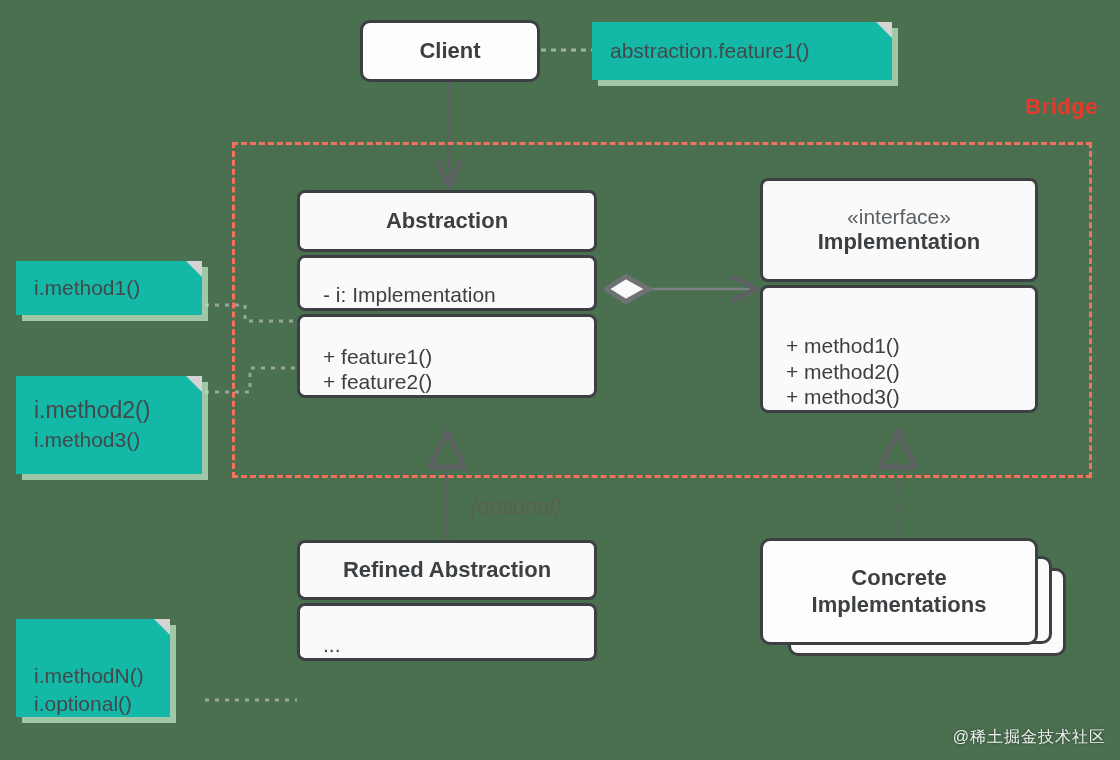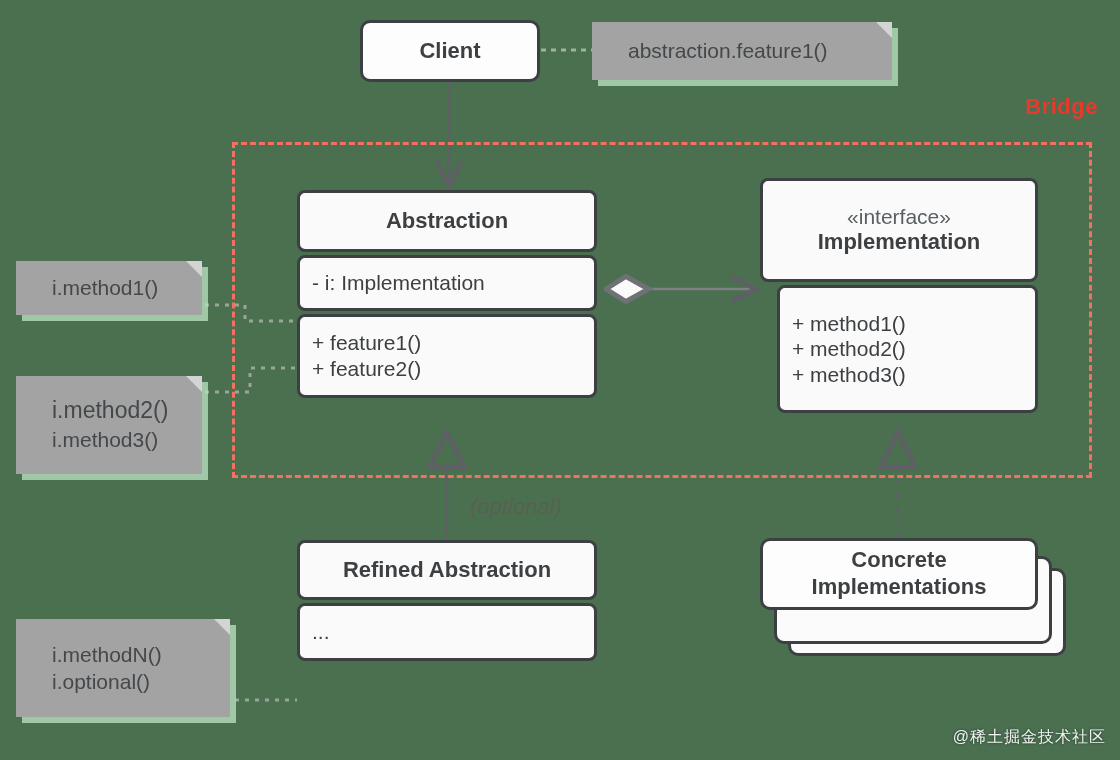--- a/index.html
+++ b/index.html
@@ -32,21 +32,22 @@
     flex-direction: column;
     justify-content: center;
     color: #3d4043;
   }
   .compartment.title {
     align-items: center;
     font-weight: bold;
   }
   .compartment.members {
     align-items: flex-start;
-    padding-left: 12px;
+    padding-left: 23px;
+    justify-content: flex-end;
   }
   .member-line {
     line-height: 1.22;
     white-space: pre;
   }
   .stereotype {
     font-weight: normal;
     color: #5a5f63;
   }
 
@@ -62,26 +63,26 @@
     justify-content: center;
     text-align: center;
     font-weight: bold;
     color: #3d4043;
     line-height: 1.22;
   }
 
   
   .note {
     position: absolute;
-    background: #a3a3a3;
+    background: #14b8a6;
     box-sizing: border-box;
     display: flex;
     flex-direction: column;
     justify-content: center;
-    padding-left: 36px;
+    padding-left: 18px;
     color: #44484b;
     box-shadow: 6px 6px 0 rgba(190, 228, 195, 0.75);
   }
   .note .fold {
     position: absolute;
     top: 0;
     right: 0;
     width: 0;
     height: 0;
     border-left: 16px solid transparent;
@@ -182,53 +183,53 @@
       <span class="member-line">+ feature1()</span>
       <span class="member-line">+ feature2()</span>
     </div>
   </div>
 
   <div class="uml-box" style="left:760px; top:178px; width:278px;">
     <div class="compartment title" style="height:104px; font-size:22px;">
       <span class="stereotype" style="font-size:21px;">«interface»</span>
       <span>Implementation</span>
     </div>
-    <div class="compartment members" style="height:128px; font-size:21px;margin-left:17px;">
+    <div class="compartment members" style="height:128px; font-size:21px;">
       <span class="member-line">+ method1()</span>
       <span class="member-line">+ method2()</span>
       <span class="member-line">+ method3()</span>
     </div>
   </div>
 
   <div class="uml-box" style="left:297px; top:540px; width:300px;">
     <div class="compartment title" style="height:60px; font-size:22px;">Refined Abstraction</div>
     <div class="compartment members" style="height:58px; font-size:21px;">
       <span class="member-line">...</span>
     </div>
   </div>
 
   <div class="simple-box" style="left:788px; top:568px; width:278px; height:88px; background:#fbfbfb;"></div>
   <div class="simple-box" style="left:774px; top:556px; width:278px; height:88px; background:#fbfbfb;"></div>
-  <div class="simple-box" style="left:760px; top:538px; width:278px; height:72px; font-size:22px; flex-direction:column;">
+  <div class="simple-box" style="left:760px; top:538px; width:278px; height:107px; font-size:22px; flex-direction:column;">
     <span>Concrete</span>
     <span>Implementations</span>
   </div>
 
   <div class="note" style="left:16px; top:261px; width:186px; height:54px;">
     <span class="fold"></span>
     <span class="note-line" style="font-size:21px;">i.method1()</span>
   </div>
 
   <div class="note" style="left:16px; top:376px; width:186px; height:98px;">
     <span class="fold"></span>
     <span class="note-line" style="font-size:23px;">i.method2()</span>
     <span class="note-line" style="font-size:21px;">i.method3()</span>
   </div>
 
-  <div class="note" style="left:16px; top:619px; width:214px; height:98px;">
+  <div class="note" style="left:16px; top:619px; width:154px; height:98px;justify-content:flex-end;">
     <span class="fold"></span>
     <span class="note-line" style="font-size:21px;">i.methodN()</span>
     <span class="note-line" style="font-size:21px;">i.optional()</span>
   </div>
 
   <div class="edge-label" style="left:470px; top:494px; font-size:22px;">(optional)</div>
 
   <div id="watermark" style="right:14px; bottom:12px;">@稀土掘金技术社区</div>
 
 </div>

